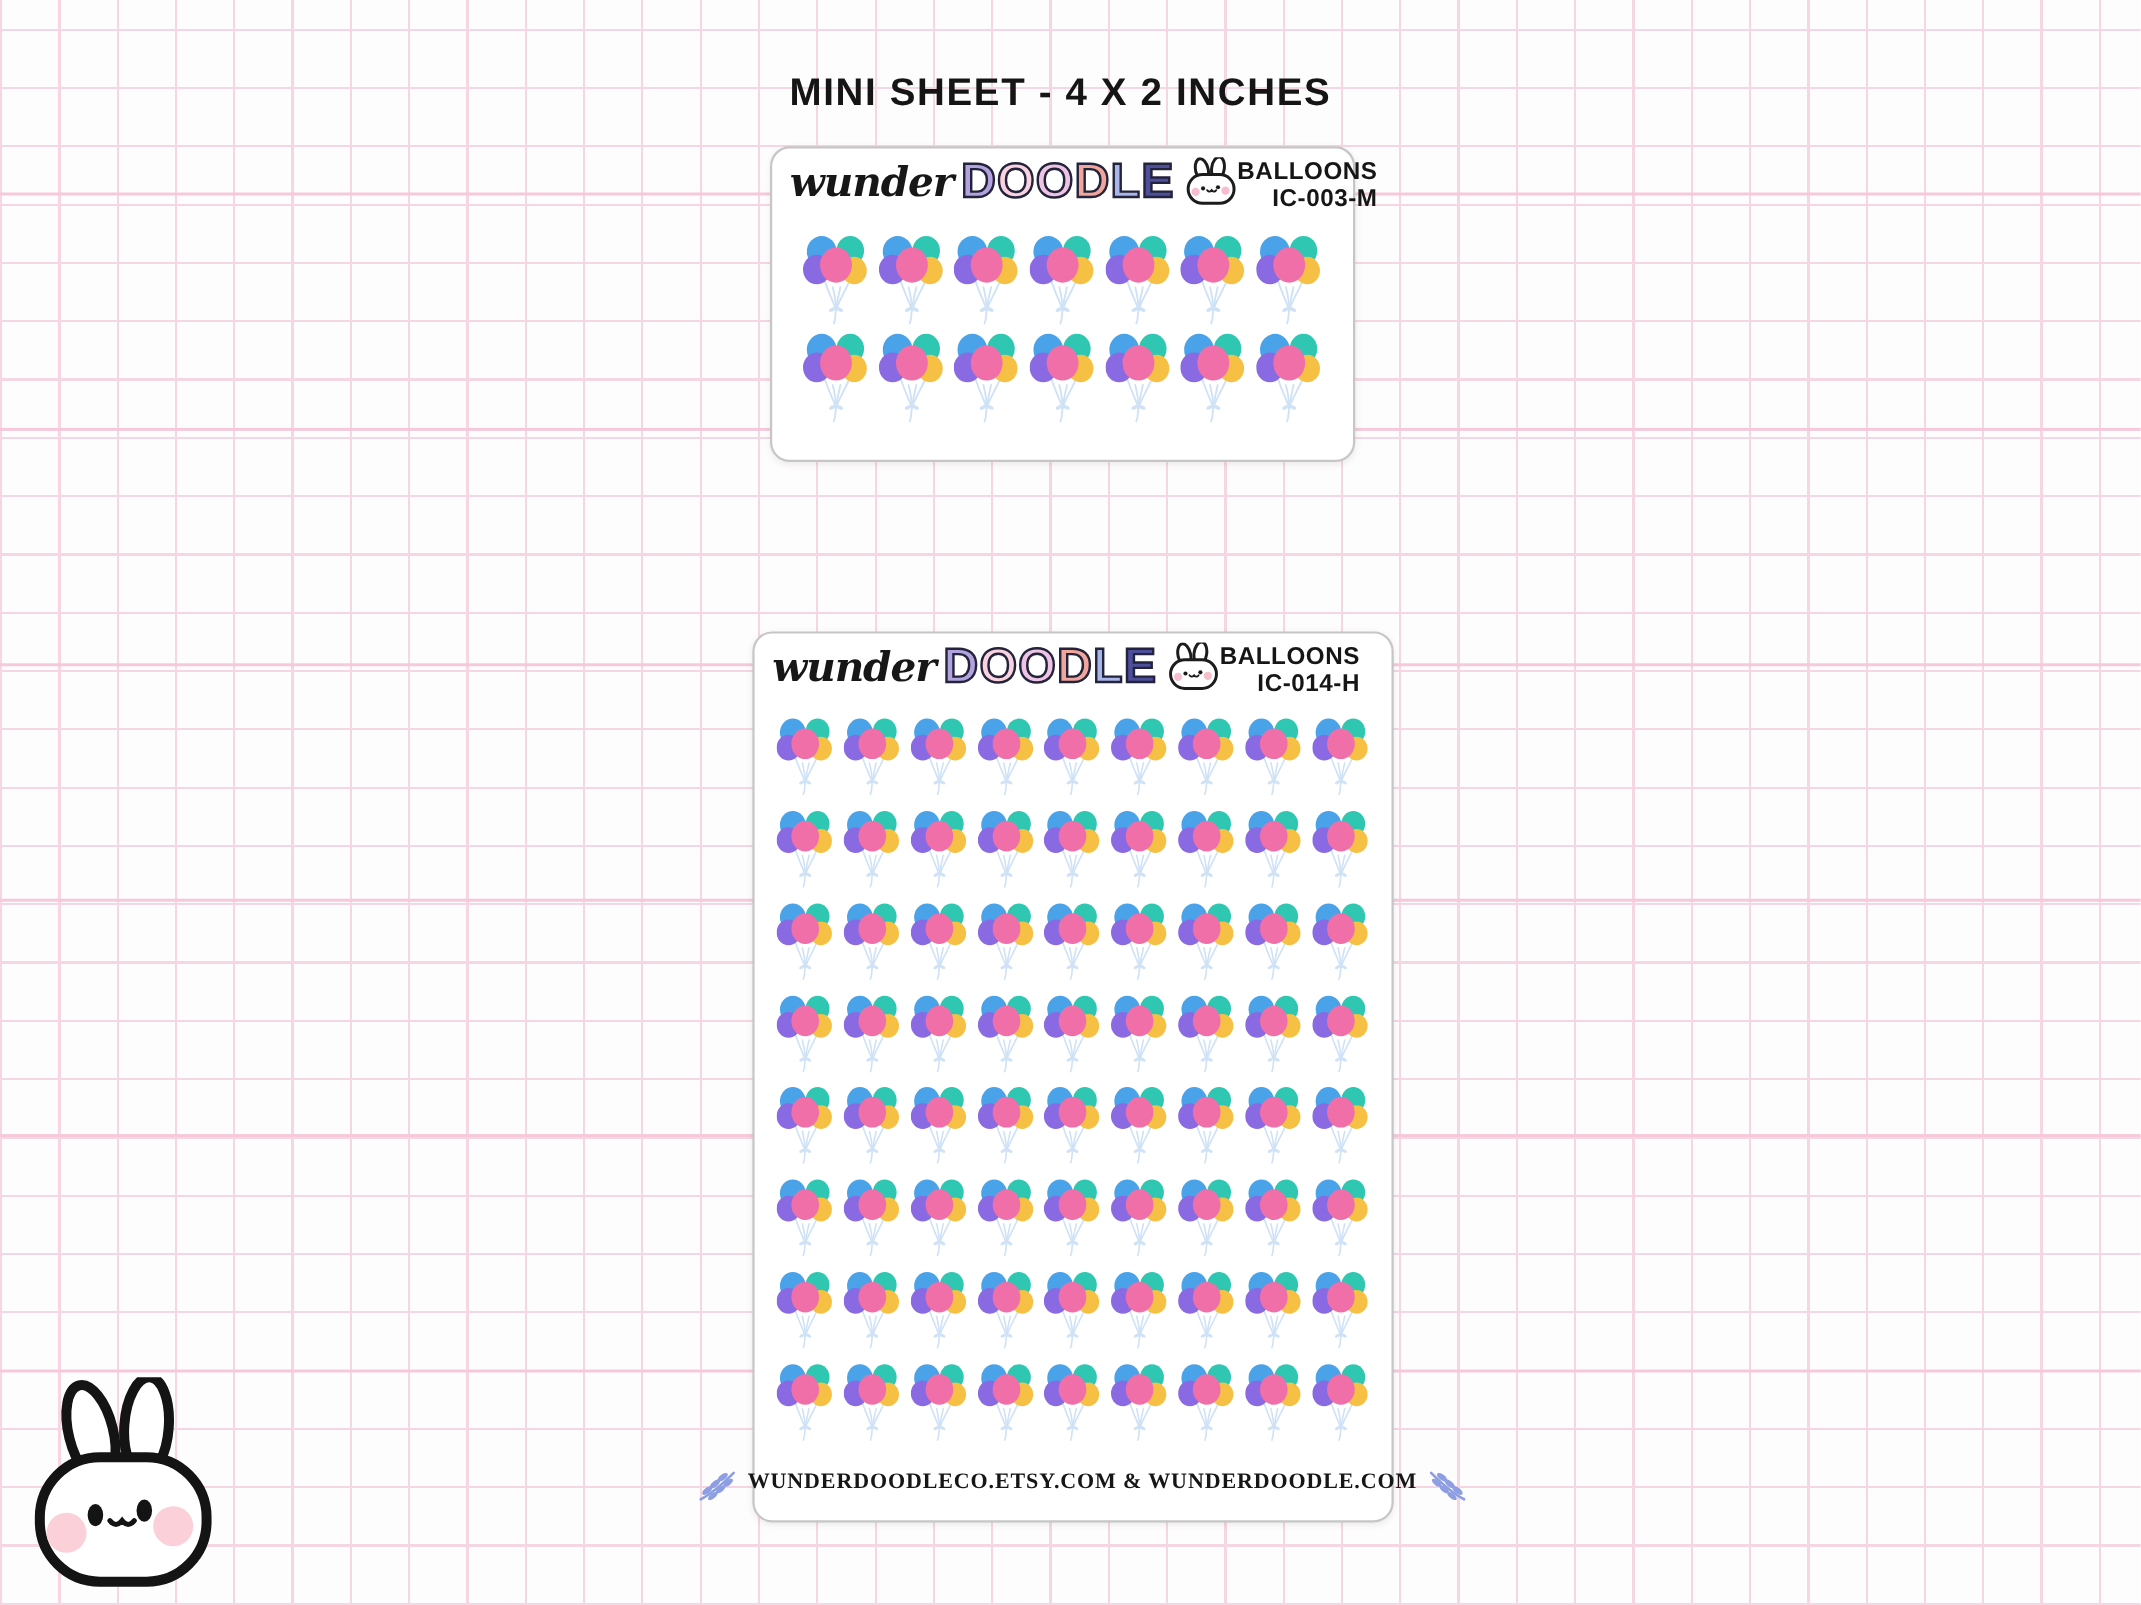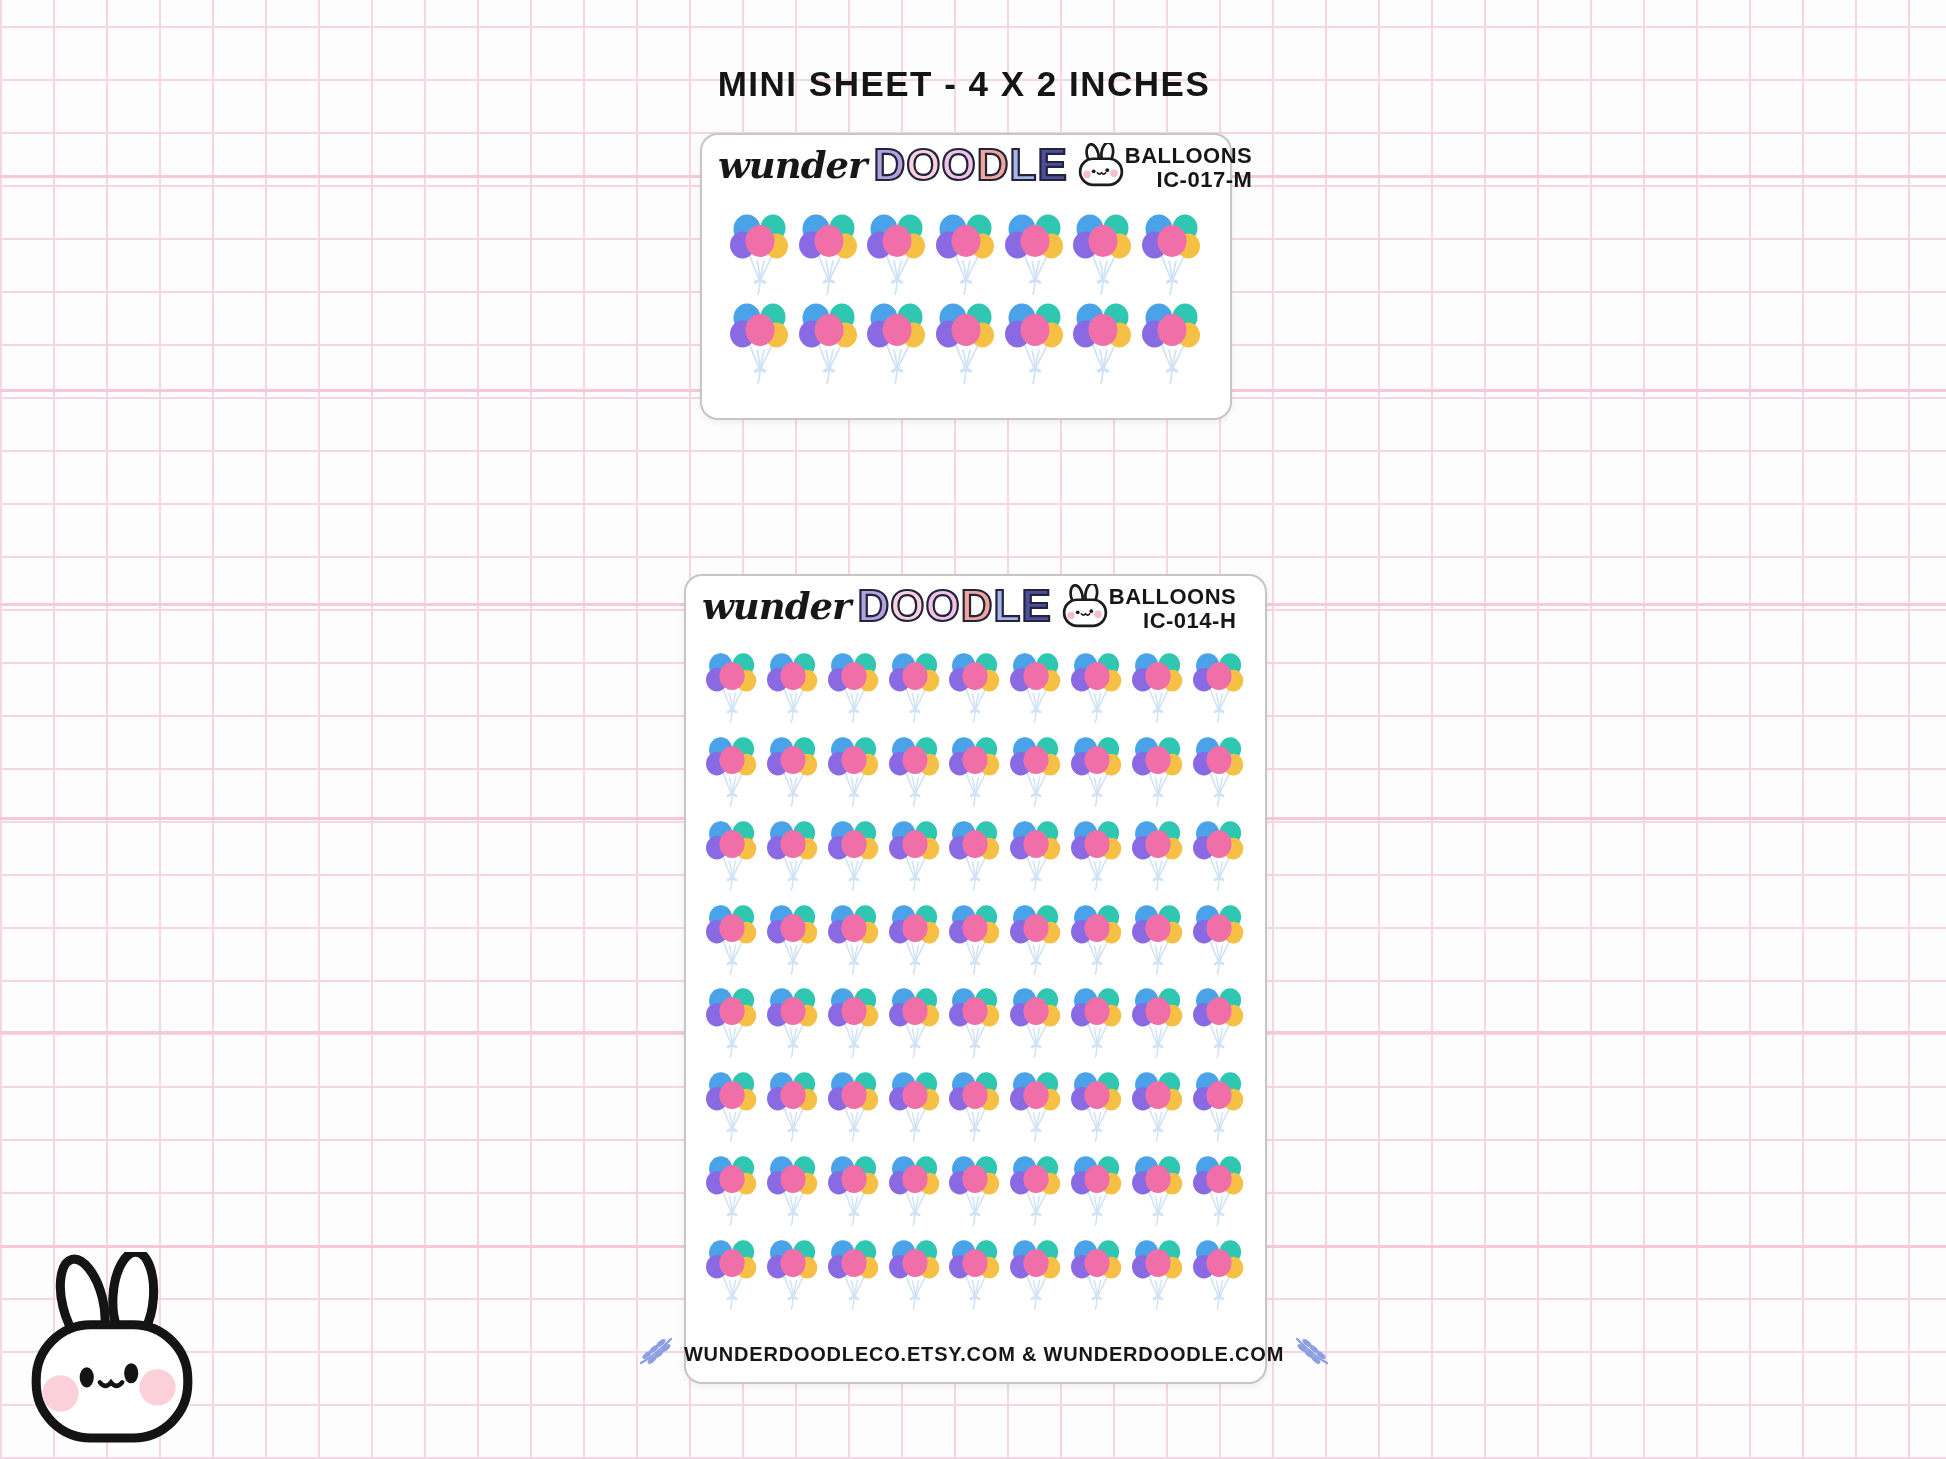--- a/index.html
+++ b/index.html
@@ -62,21 +62,21 @@
   .bl-blue{fill:var(--c-blue,#4aa2e9);}
   .bl-teal{fill:var(--c-teal,#2fc7b2);}
   .bl-purple{fill:var(--c-purple,#8a6ae3);}
   .bl-pink{fill:var(--c-pink,#f06fa9);}
   .bl-yellow{fill:var(--c-yellow,#f6c044);}
   .bl-string{stroke:var(--c-string,#cfe2f6);fill:none;stroke-width:1.7;stroke-linecap:round;}
   .bl-bow{fill:var(--c-string,#cfe2f6);}
 
   .sheet-footer{
     position:absolute;left:17px;right:0;bottom:16px;
-    display:flex;justify-content:center;align-items:flex-end;gap:10px;
+    display:flex;justify-content:center;align-items:flex-start;gap:10px;font-family:Liberation Serif, serif;
   }
   .footer-text{
     font-size:20px;font-weight:700;letter-spacing:.8px;color:#161616;white-space:nowrap;
   }
   .leaf-icon{width:36px;height:30px;flex:0 0 auto;}
   .leaf-icon.flip{transform:scaleX(-1);}
 
   #mascot{position:absolute;left:26px;top:1252px;width:172px;height:192px;}
 </style>
 </head>
@@ -104,21 +104,21 @@
           <rect x="3" y="15" width="40" height="25" rx="12.5" fill="#ffffff" stroke="#1c1c1c" stroke-width="2.6"></rect>
           <circle cx="9.5" cy="30" r="3.6" fill="#f6bfce"></circle>
           <circle cx="35.5" cy="29" r="3.6" fill="#f6bfce"></circle>
           <circle cx="16" cy="27" r="1.8" fill="#1c1c1c"></circle>
           <circle cx="29" cy="26" r="1.8" fill="#1c1c1c"></circle>
           <path d="M19.5 28.5 q2 2.6 4 0 q2 2.6 4 0" fill="none" stroke="#1c1c1c" stroke-width="1.6" stroke-linecap="round"></path>
         </svg>
       </div>
       <div class="product-block">
         <div class="product-name">BALLOONS</div>
-        <div class="product-code">IC-017-M</div>
+        <div class="product-code">IC-003-M</div>
       </div>
     </div>
     <div id="mini-grid" class="balloon-grid" style="grid-template-columns: repeat(7, 1fr); grid-template-rows: repeat(2, 1fr);">
   <svg class="balloon" viewBox="0 0 60 84">
     <g>
       <path class="bl-string" d="M20 44 C24 56, 28 63, 30 70"></path>
       <path class="bl-string" d="M27 49 C29 57, 30 63, 30 70"></path>
       <path class="bl-string" d="M34 49 C32 57, 31 63, 30 70"></path>
       <path class="bl-string" d="M42 44 C37 55, 32 63, 30 70"></path>
       <path class="bl-string" d="M30 70 C29 74, 30 78, 28 82"></path>

